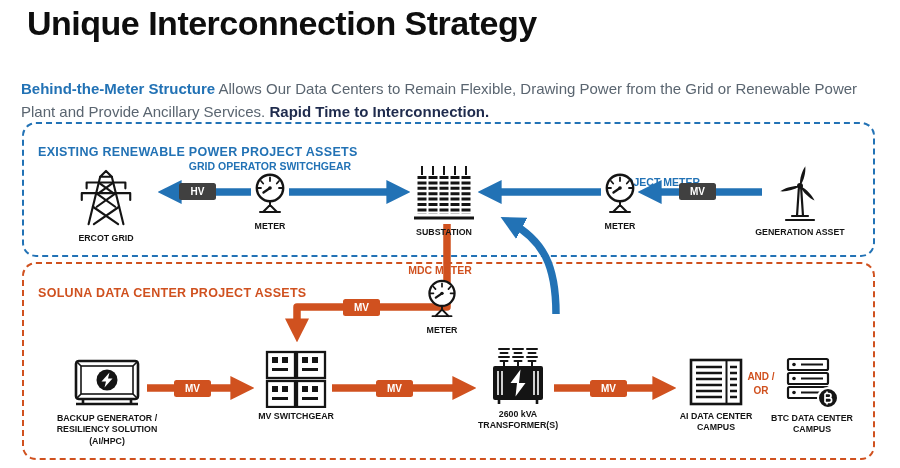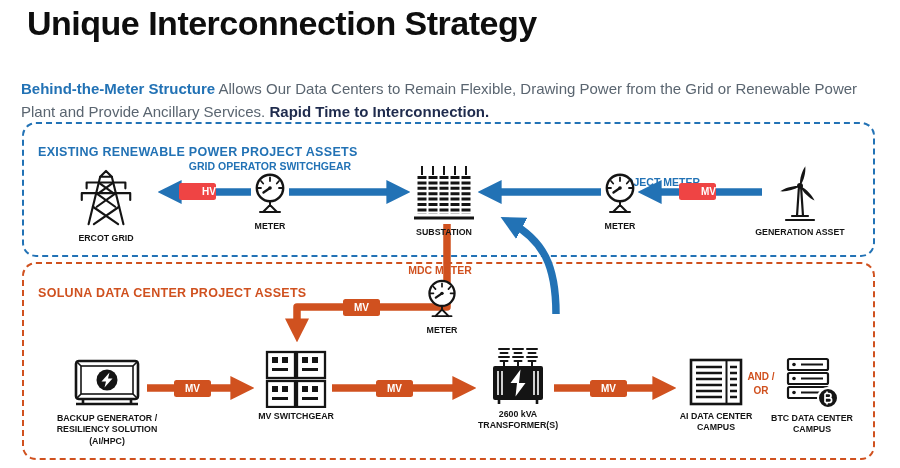--- a/index.html
+++ b/index.html
@@ -36,21 +36,21 @@
     font-size:8.8px;font-weight:bold;color:#141414;line-height:1.3;margin-top:3px;
   }
   .andor{
     position:absolute;font-size:10px;font-weight:bold;color:#D0511F;
     text-align:center;line-height:1.35;z-index:5;
   }
   .badge{
     position:absolute;width:37px;height:17px;line-height:17px;text-align:center;
     color:#fff;font-size:10px;font-weight:bold;border-radius:2.5px;z-index:6;
   }
-  .badge.blue{background:#ef4444;text-align:right;}
+  .badge.blue{background:#404040;}
   .badge.orange{background:#D0511F;}
   #wires{position:absolute;left:0;top:0;z-index:3;pointer-events:none;}
 </style>
 </head>
 <body>
 
 <div class="title">Unique Interconnection Strategy</div>
 <div class="subtitle"><span class="lead">Behind-the-Meter Structure</span><span> Allows Our Data Centers to Remain Flexible, Drawing Power from the Grid or Renewable Power Plant and Provide Ancillary Services. </span><span class="emph">Rapid Time to Interconnection</span><span class="emph-period">.</span></div>
 
 <div class="box blue"></div>

